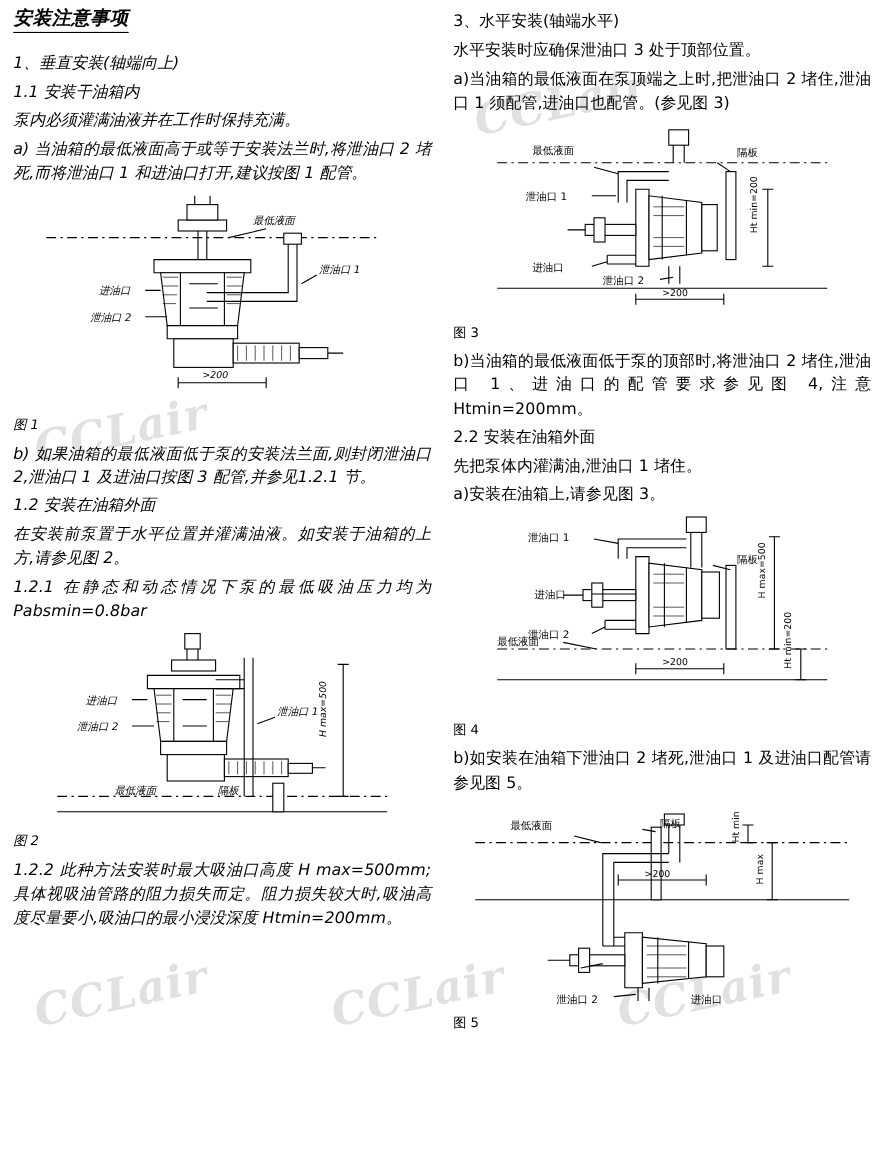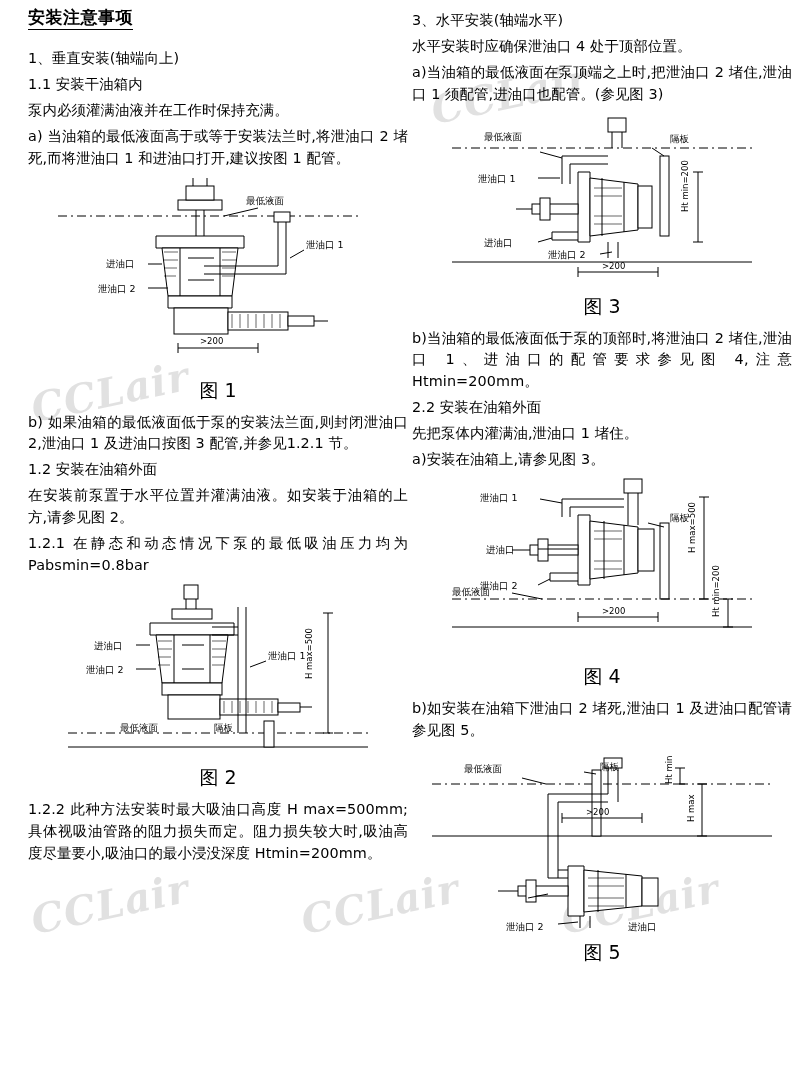--- a/index.html
+++ b/index.html
@@ -20,21 +20,21 @@
     width: 800px;
     height: 1067px;
     box-sizing: border-box;
     padding: 6px 10px 0 10px;
   }
   .col {
     position: absolute;
     top: 6px;
     width: 380px;
   }
-  .col-left { left: 28px; }
+  .col-left { left: 12px; font-style: italic; }
   .col-right { left: 412px; }
 
   .doc-title {
     font-size: 17px;
     font-weight: bold;
     letter-spacing: 0.5px;
     border-bottom: 1.5px solid #000;
     display: inline-block;
     padding-bottom: 1px;
     margin: 0 0 8px 0;
@@ -44,22 +44,21 @@
     font-size: 14.4px;
     line-height: 1.52;
     margin: 0 0 4px 0;
     text-align: justify;
     letter-spacing: 0.1px;
   }
   p.indent { text-indent: 2em; }
   .gap-s { margin-bottom: 7px; }
 
   .fig-caption {
-    text-align: center;
-    font-size: 19px;
+    font-size: 12px;
     margin: 2px 0 8px 0;
   }
 
   .figure {
     position: relative;
     margin: 6px auto 0 auto;
   }
   .figure svg { display: block; }
 
   
@@ -250,21 +249,21 @@
       </svg>
     </div>
     <div class="fig-caption">图 2</div>
 
     <p class="para">1.2.2 此种方法安装时最大吸油口高度 H max=500mm; 具体视吸油管路的阻力损失而定。阻力损失较大时,吸油高度尽量要小,吸油口的最小浸没深度 Htmin=200mm。</p>
   </div>
 
   <div class="col col-right">
 
     <p class="para" style="margin-top:4px">3、水平安装(轴端水平)</p>
-    <p class="para gap-s">水平安装时应确保泄油口 4 处于顶部位置。</p>
+    <p class="para gap-s">水平安装时应确保泄油口 3 处于顶部位置。</p>
 
     <p class="para">a)当油箱的最低液面在泵顶端之上时,把泄油口 2 堵住,泄油口 1 须配管,进油口也配管。(参见图 3)</p>
 
     <div class="figure">
       <svg width="380" height="180" viewBox="0 0 380 180">
         <g stroke="#000" fill="none" stroke-width="1">
 
           <line x1="40" y1="36" x2="340" y2="36" stroke-dasharray="9,4,2,4"></line>
 
           <rect x="196" y="6" width="18" height="14" fill="#fff"></rect>

